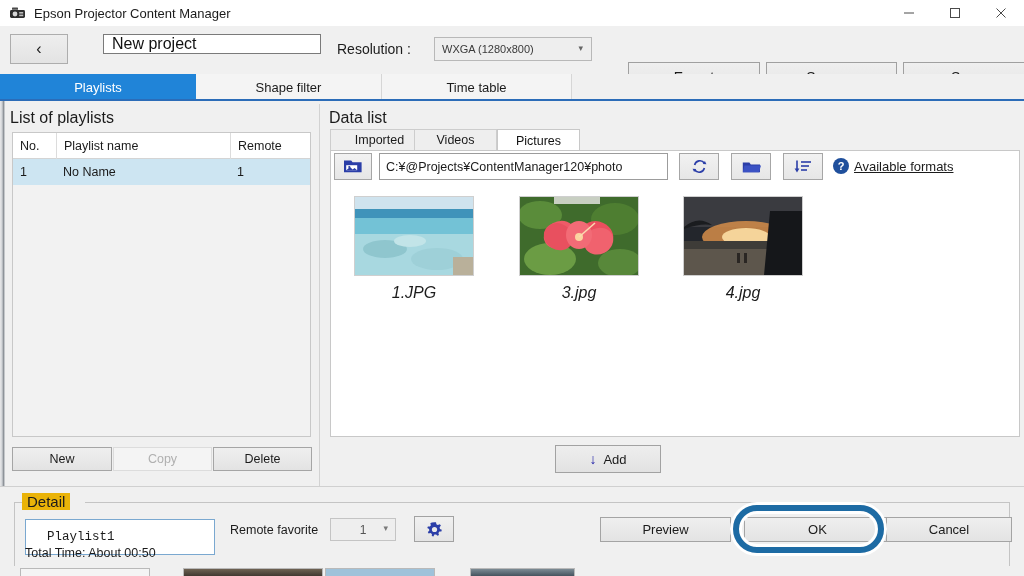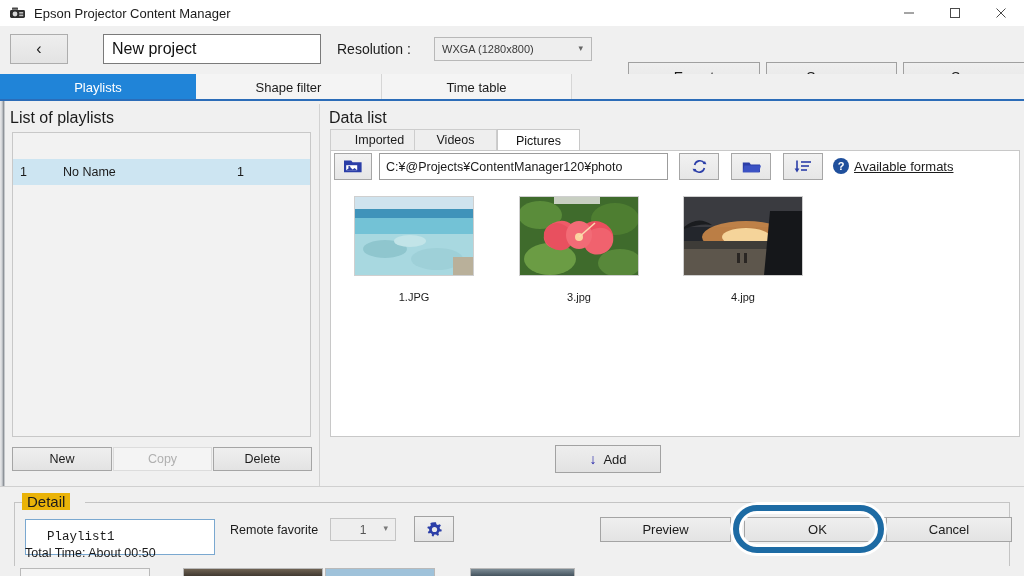--- a/index.html
+++ b/index.html
@@ -56,21 +56,21 @@
   .back-btn {
     position: absolute; left: 10px; top: 8px;
     width: 58px; height: 30px;
     background: linear-gradient(#eeeeee, #e3e3e3);
     border: 1px solid #adadad;
     display: flex; align-items: center; justify-content: center;
     color: #1b1b1b; font-size: 16px;
   }
   .project-name {
     position: absolute; left: 103px; top: 8px;
-    width: 218px; height: 30px;
+    width: 218px; height: 20px;
     background: #ffffff;
     border: 1px solid #7a7a7a;
     font-size: 16px; color: #111;
     padding: 0 8px;
     display: flex; align-items: center;
   }
   .res-label {
     position: absolute; left: 337px; top: 15px;
     font-size: 14px; color: #1b1b1b;
   }
@@ -288,22 +288,22 @@
     width: 126px;
     display: flex; flex-direction: column; align-items: center;
   }
   .thumb-img {
     width: 120px; height: 80px;
     border: 1px solid #cfcfcf;
     overflow: hidden;
     position: relative;
   }
   .thumb-caption {
-    margin-top: 15px;
-    font-size: 11px; color: #1b1b1b;
+    margin-top: 8px;
+    font-size: 16px; color: #1b1b1b; font-style: italic;
   }
   #thumb-0 { left: 11px; }
   #thumb-1 { left: 176px; }
   #thumb-2 { left: 340px; }
   #thumb-3 { left: 505px; }
 
   #btn-add {
     position: absolute; left: 555px; top: 445px;
     width: 106px; height: 28px;
     background: linear-gradient(#eeeeee, #e2e2e2);
@@ -480,20 +480,25 @@
   </div>
   <div class="tab-underline"></div>
 
   <div class="body-area"></div>
   <div class="edge-left"></div>
 
   <div class="section-title" id="lbl-list-playlists">List of playlists</div>
   <div class="section-title" id="lbl-data-list">Data list</div>
 
   <div class="playlist-box">
+    <div class="plist-header">
+      <div class="plist-hcell" id="hdr-no">No.</div>
+      <div class="plist-hcell sep" id="hdr-name">Playlist name</div>
+      <div class="plist-hcell sep" id="hdr-remote">Remote</div>
+    </div>
     <div class="plist-row">
       <div class="plist-cell" id="cell-no">1</div>
       <div class="plist-cell" id="cell-name">No Name</div>
       <div class="plist-cell" id="cell-remote">1</div>
     </div>
     <div class="plist-body"></div>
   </div>
 
   <div class="lbtn" id="btn-new">New</div>
   <div class="lbtn disabled" id="btn-copy">Copy</div>

